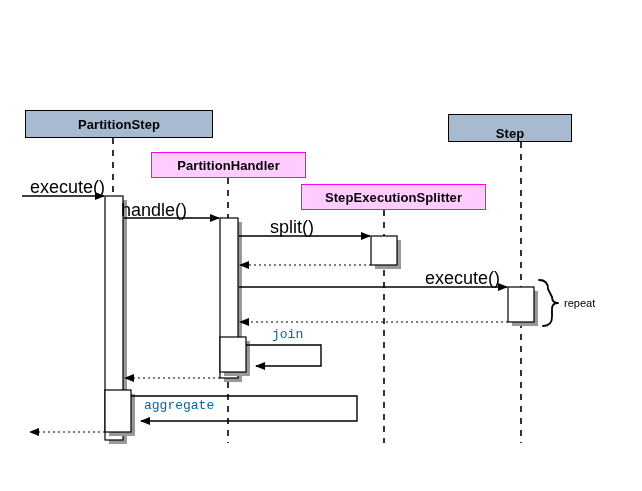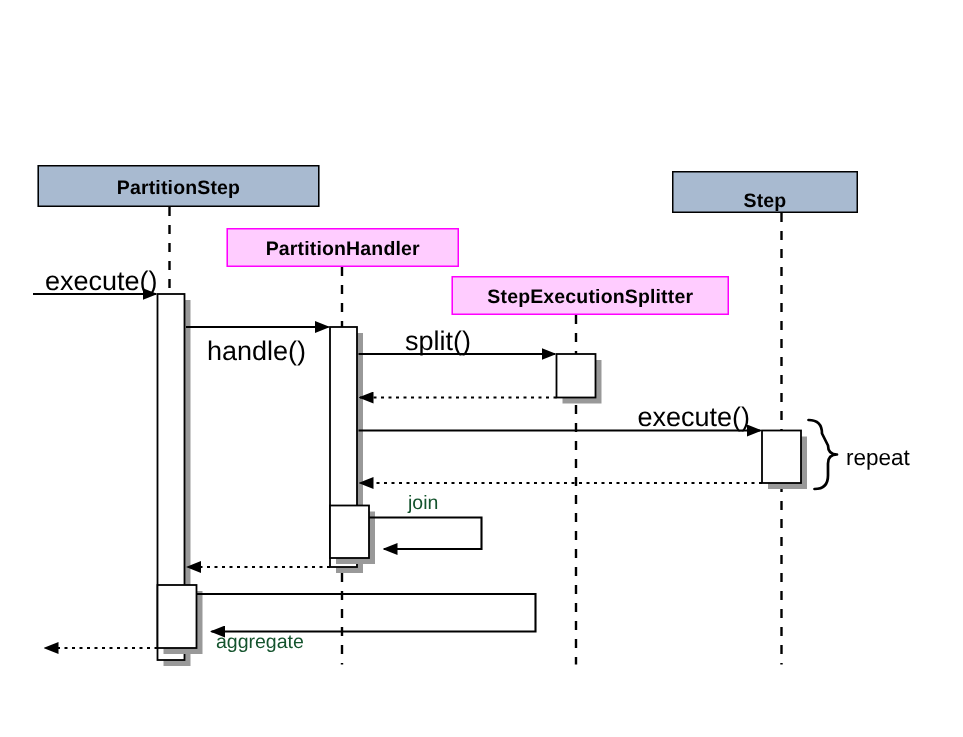--- a/index.html
+++ b/index.html
@@ -39,27 +39,28 @@
   }
   .msg-label {
     position: absolute;
     font-size: 18px;
     color: #000000;
     white-space: nowrap;
   }
   .self-label {
     position: absolute;
     font-size: 13px;
-    color: #14532d;
+    color: #0369a1;
     white-space: nowrap;
     background: transparent;
+    font-family: Liberation Mono, monospace;
   }
   .annot-label {
     position: absolute;
-    font-size: 15px;
+    font-size: 11px;
     color: #000000;
     white-space: nowrap;
   }
 </style>
 </head>
 <body>
 
 <div id="canvas">
 
   <svg id="svg-layer" viewBox="0 0 642 491">
@@ -119,21 +120,21 @@
       </div>
       <div class="lifeline-box" style="left: 291px; top: 184px; width: 185px; height: 26px; background: rgb(255, 204, 255); border-color: rgb(255, 0, 255); margin-left: 10px;">
         <span>StepExecutionSplitter</span>
       </div>
       <div class="lifeline-box" style="left: 448px; top: 114px; width: 124px; height: 28px; background: rgb(168, 186, 208); border-color: rgb(0, 0, 0); align-items: flex-end;">
         <span>Step</span>
       </div>
     </div>
   <div id="labels-layer">
       <div class="msg-label" style="left: 30px; top: 177px;">execute()</div>
-      <div class="msg-label" style="left: 138px; top: 200px; margin-top: 24px;">handle()</div>
+      <div class="msg-label" style="left: 121px; top: 200px;">handle()</div>
       <div class="msg-label" style="left: 270px; top: 217px; text-align: center;">split()</div>
       <div class="msg-label" style="left: 425px; top: 268px;">execute()</div>
       <div class="self-label" style="left: 272px; top: 327px;">join</div>
-      <div class="self-label" style="left: 144px; top: 420px;">aggregate</div>
+      <div class="self-label" style="left: 144px; top: 398px;">aggregate</div>
       <div class="annot-label" style="left: 564px; top: 297px;">repeat</div>
     </div>
 
 </div>
 
 </body></html>

